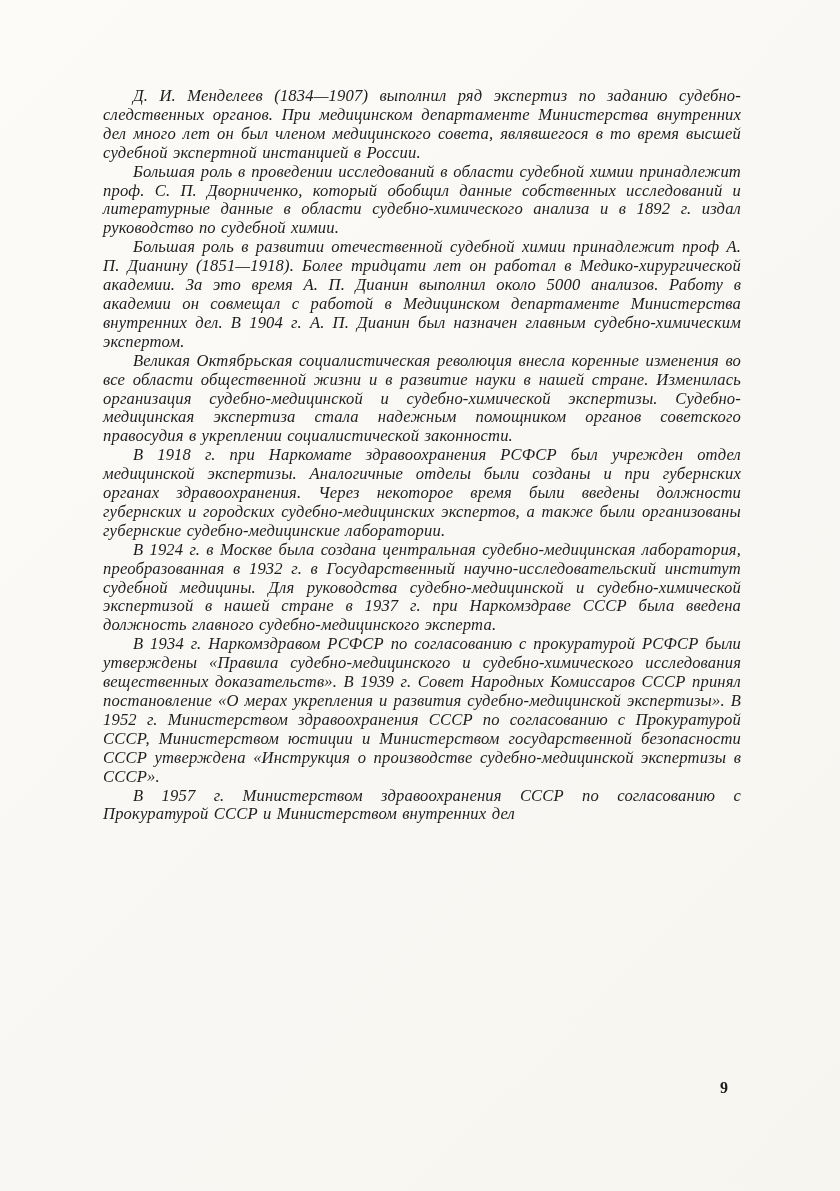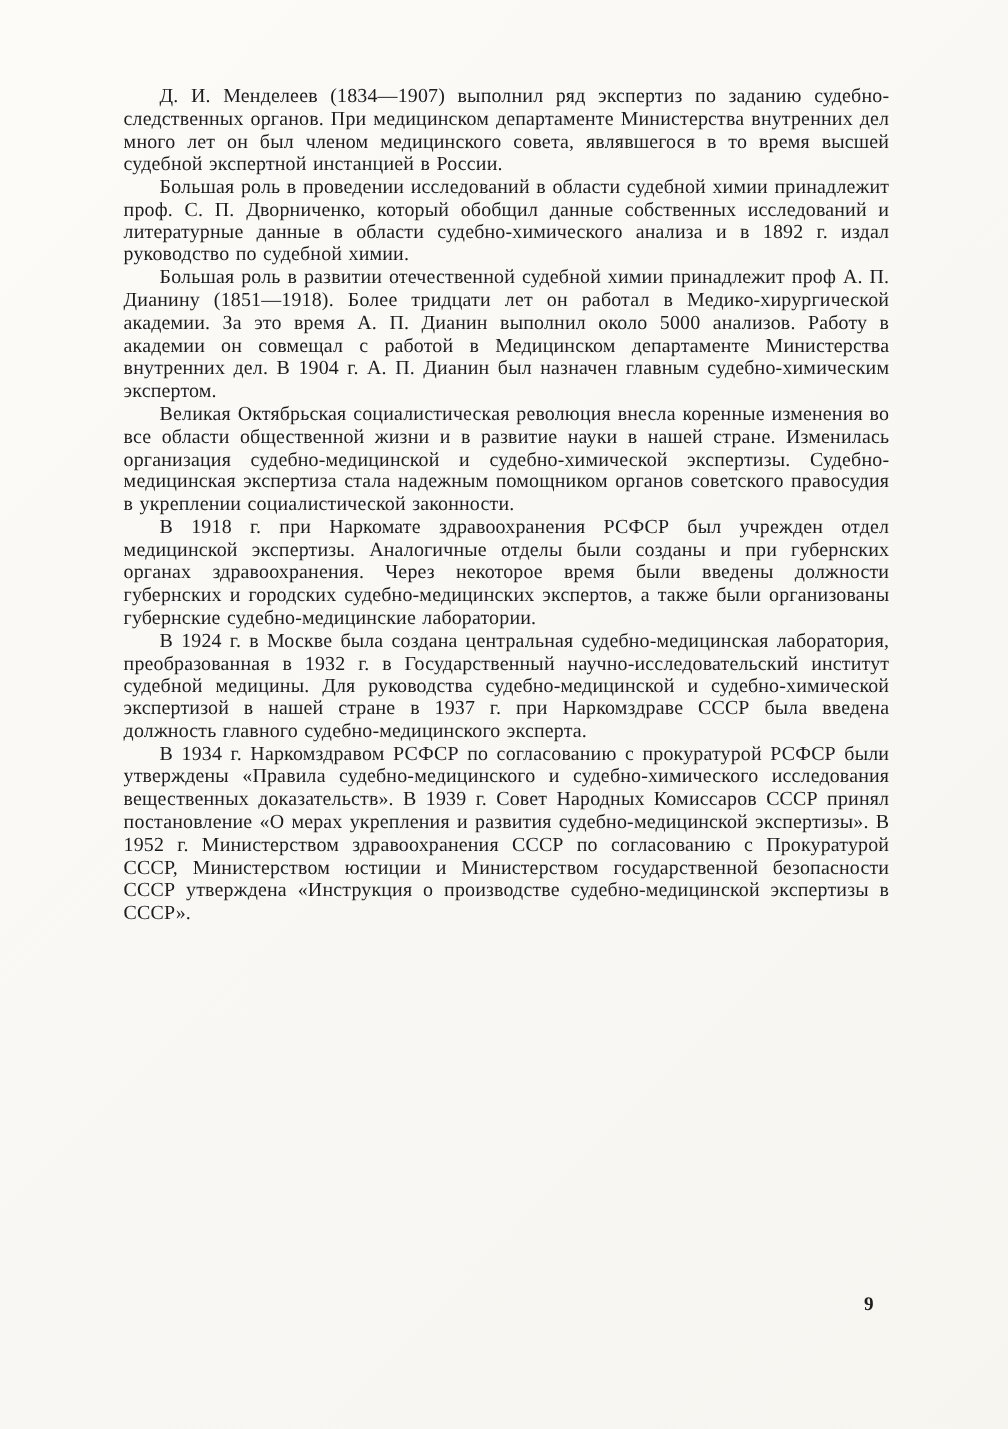--- a/index.html
+++ b/index.html
@@ -16,27 +16,28 @@
   .page {
     position: absolute;
     inset: 0;
     background: linear-gradient(135deg, #fcfbf8 0%, #f8f7f3 60%, #f6f5f0 100%);
     font-family: "Liberation Serif", "DejaVu Serif", serif;
     color: #1d1d20;
   }
   .text-block {
     position: absolute;
     left: 103px;
-    top: 71px;
+    top: 87px;
     width: 638px;
     font-size: 16.6px;
     line-height: 18.9px;
     text-align: justify;
     letter-spacing: 0.15px;
     word-spacing: 1px;
+    font-style: italic;
   }
   .text-block p {
     margin: 0;
     padding: 0;
     text-indent: 30px;
   }
   .page-number {
     position: absolute;
     right: 112px;
     bottom: 94px;
@@ -50,15 +51,16 @@
 
 <div class="page">
   <div class="text-block">
     <p>Д. И. Менделеев (1834—1907) выполнил ряд экспертиз по заданию судебно-следственных органов. При медицинском департаменте Министерства внутренних дел много лет он был членом медицинского совета, являвшегося в то время высшей судебной экспертной инстанцией в России.</p>
     <p>Большая роль в проведении исследований в области судебной химии принадлежит проф. С. П. Дворниченко, который обобщил данные собственных исследований и литературные данные в области судебно-химического анализа и в 1892 г. издал руководство по судебной химии.</p>
     <p>Большая роль в развитии отечественной судебной химии принадлежит проф А. П. Дианину (1851—1918). Более тридцати лет он работал в Медико-хирургической академии. За это время А. П. Дианин выполнил около 5000 анализов. Работу в академии он совмещал с работой в Медицинском департаменте Министерства внутренних дел. В 1904 г. А. П. Дианин был назначен главным судебно-химическим экспертом.</p>
     <p>Великая Октябрьская социалистическая революция внесла коренные изменения во все области общественной жизни и в развитие науки в нашей стране. Изменилась организация судебно-медицинской и судебно-химической экспертизы. Судебно-медицинская экспертиза стала надежным помощником органов советского правосудия в укреплении социалистической законности.</p>
     <p>В 1918 г. при Наркомате здравоохранения РСФСР был учрежден отдел медицинской экспертизы. Аналогичные отделы были созданы и при губернских органах здравоохранения. Через некоторое время были введены должности губернских и городских судебно-медицинских экспертов, а также были организованы губернские судебно-медицинские лаборатории.</p>
     <p>В 1924 г. в Москве была создана центральная судебно-медицинская лаборатория, преобразованная в 1932 г. в Государственный научно-исследовательский институт судебной медицины. Для руководства судебно-медицинской и судебно-химической экспертизой в нашей стране в 1937 г. при Наркомздраве СССР была введена должность главного судебно-медицинского эксперта.</p>
     <p>В 1934 г. Наркомздравом РСФСР по согласованию с прокуратурой РСФСР были утверждены «Правила судебно-медицинского и судебно-химического исследования вещественных доказательств». В 1939 г. Совет Народных Комиссаров СССР принял постановление «О мерах укрепления и развития судебно-медицинской экспертизы». В 1952 г. Министерством здравоохранения СССР по согласованию с Прокуратурой СССР, Министерством юстиции и Министерством государственной безопасности СССР утверждена «Инструкция о производстве судебно-медицинской экспертизы в СССР».</p>
+    <p>В 1957 г. Министерством здравоохранения СССР по согласованию с Прокуратурой СССР и Министерством внутренних дел</p>
   </div>
   <div class="page-number">9</div>
 </div>
 
 </body></html>

